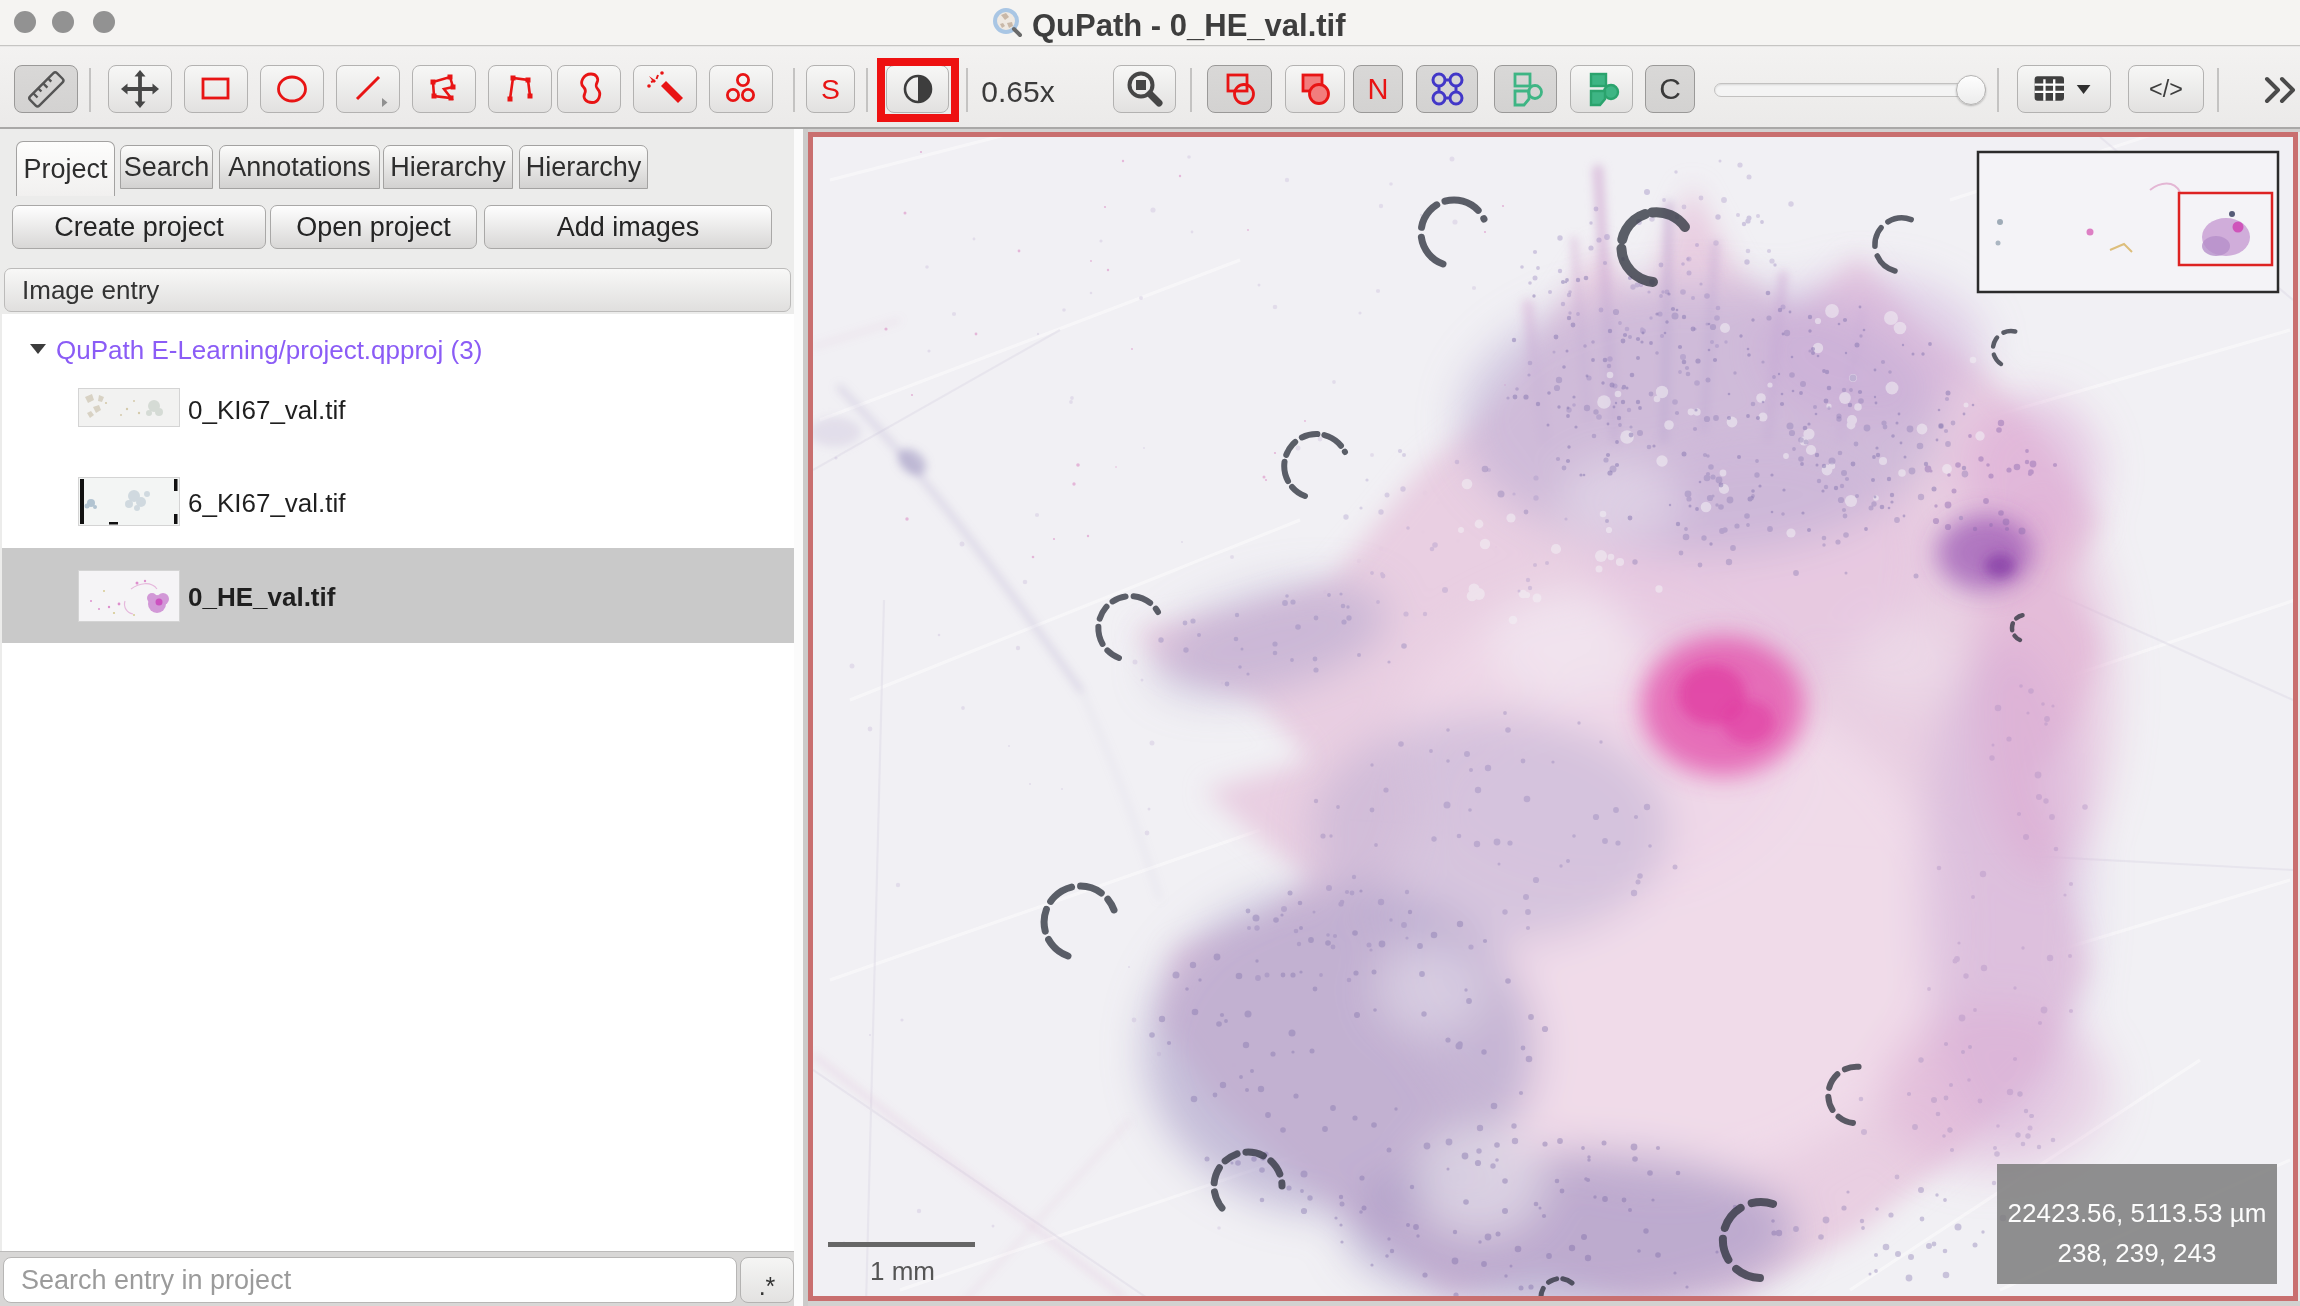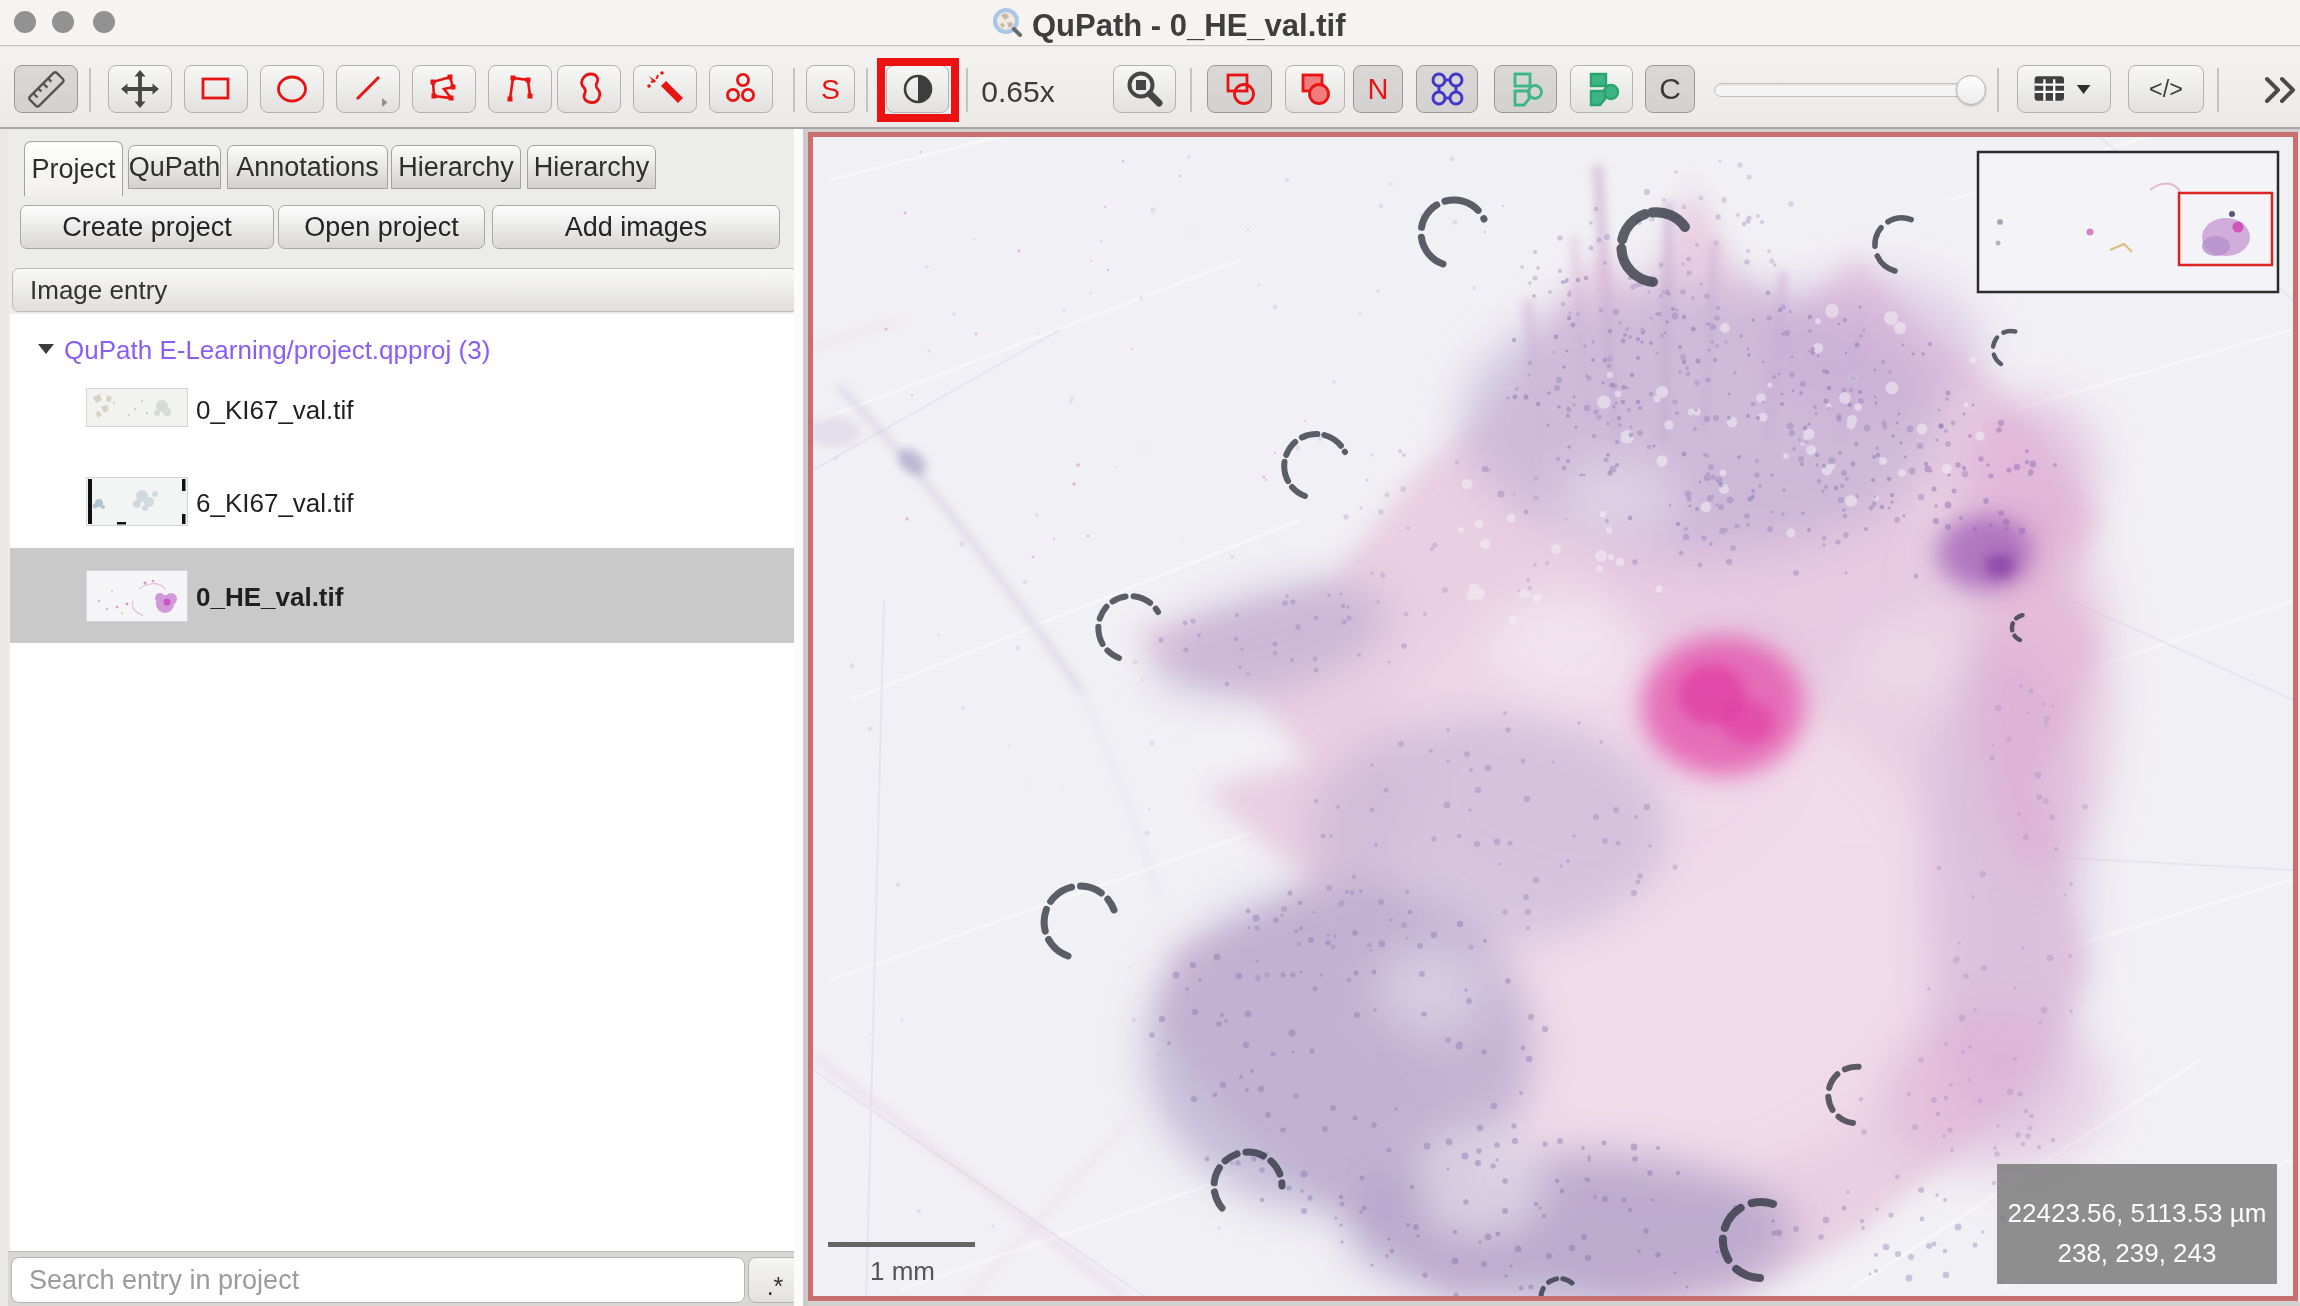--- a/index.html
+++ b/index.html
@@ -9,21 +9,21 @@
 .apptitle { position:absolute; left:1032px; top:8px; font-size:31px; font-weight:bold; color:#3e3e3e; }
 .appicon { position:absolute; left:991px; top:7px; }
 .toolbar { position:absolute; left:0; top:47px; width:2300px; height:82px; background:linear-gradient(#f3f2f1,#ebeae9); border-bottom:2px solid #a9a8a7; }
 .tbtn { position:absolute; border:1.5px solid #b3b2b1; border-radius:8px; background:linear-gradient(#f7f7f6,#e2e1e0); display:flex; align-items:center; justify-content:center; }
 .tbtn.pressed { background:linear-gradient(#d9d8d7,#d3d2d1); border-color:#9a9998; }
 .tsep { position:absolute; top:21px; height:44px; width:2px; background:#c4c3c2; }
 .redbox { position:absolute; left:877px; top:11px; width:82px; height:64px; border:8px solid #ee1111; }
 .tlabel { position:absolute; top:28px; font-size:30px; color:#3b3b3b; text-align:center; }
 .slider { position:absolute; left:1714px; top:36px; width:272px; height:14px; border-radius:7px; background:#f4f4f4; border:1px solid #c2c1c0; box-shadow:inset 0 1px 2px rgba(0,0,0,.12); }
 .sknob { position:absolute; left:1956px; top:28px; width:30px; height:30px; border-radius:50%; background:linear-gradient(#fefefe,#ececec); border:1px solid #b5b4b3; box-shadow:0 1px 2px rgba(0,0,0,.25); }
-.leftpanel { position:absolute; left:0; top:129px; width:794px; height:1177px; background:#ececeb;margin-left:8px; }
+.leftpanel { position:absolute; left:0; top:129px; width:794px; height:1177px; background:#ececeb; }
 .gutter { position:absolute; left:794px; top:129px; width:9px; height:1177px; background:#fbfbfb; }
 .pgap { position:absolute; left:803px; top:129px; width:5px; height:1177px; background:#cccbca; }
 .tabrow { position:absolute; left:0; top:12px; width:794px; height:67px; }
 .tab { position:absolute; top:4px; height:44px; background:linear-gradient(#fcfcfb,#d2d1d0); border:1.5px solid #a3a2a1; border-radius:7px 7px 0 0; font-size:27px; color:#2e2e2e; display:flex; align-items:center; justify-content:center; }
 .tab.sel { top:0; height:55px; background:linear-gradient(#fdfdfc,#f1f0ef); border-bottom:none; z-index:2; }
 .pbtn { position:absolute; top:76px; height:44px; background:linear-gradient(#fefefe,#d8d7d6); border:1.5px solid #a9a8a7; border-radius:7px; font-size:27px; color:#242424; display:flex; align-items:center; justify-content:center; }
 .ilbar { position:absolute; left:4px; top:139px; width:787px; height:44px; background:linear-gradient(#f8f8f7,#e0dfde); border:1.5px solid #bcbbba; border-radius:7px; font-size:26px; color:#333; display:flex; align-items:center; padding-left:17px; }
 .ilist { position:absolute; left:2px; top:185px; width:792px; height:937px; background:#fff; }
 .selrow { position:absolute; left:0; top:234px; width:792px; height:95px; background:#c9c9c9; }
 .treelbl { position:absolute; font-size:26px; color:#8b5cf6; }
@@ -1407,21 +1407,21 @@
 <rect x="1184" y="1027" width="280" height="120" fill="#7d7d7d" opacity=".85"></rect>
 <g font-family="Liberation Sans,sans-serif" font-size="26" fill="#fcfcfc" text-anchor="middle">
 <text x="1324" y="1085">22423.56, 5113.53 µm</text>
 <text x="1324" y="1125">238, 239, 243</text>
 </g>
 </svg>
 <div class="leftpanel">
 
 <div class="tabrow">
       <div class="tab sel" style="left:16px;width:99px">Project</div>
-      <div class="tab" style="left:120px;width:93px">QuPath</div>
+      <div class="tab" style="left:120px;width:93px">Search</div>
       <div class="tab" style="left:219px;width:161px">Annotations</div>
       <div class="tab" style="left:383px;width:130px">Hierarchy</div>
       <div class="tab" style="left:519px;width:129px">Hierarchy</div>
     </div>
 <div class="pbtn" style="left:12px;width:254px">Create project</div>
     <div class="pbtn" style="left:270px;width:207px">Open project</div>
     <div class="pbtn" style="left:484px;width:288px">Add images</div>
 <div class="ilbar">Image entry</div>
 <div class="ilist">
   <div class="selrow"></div>

